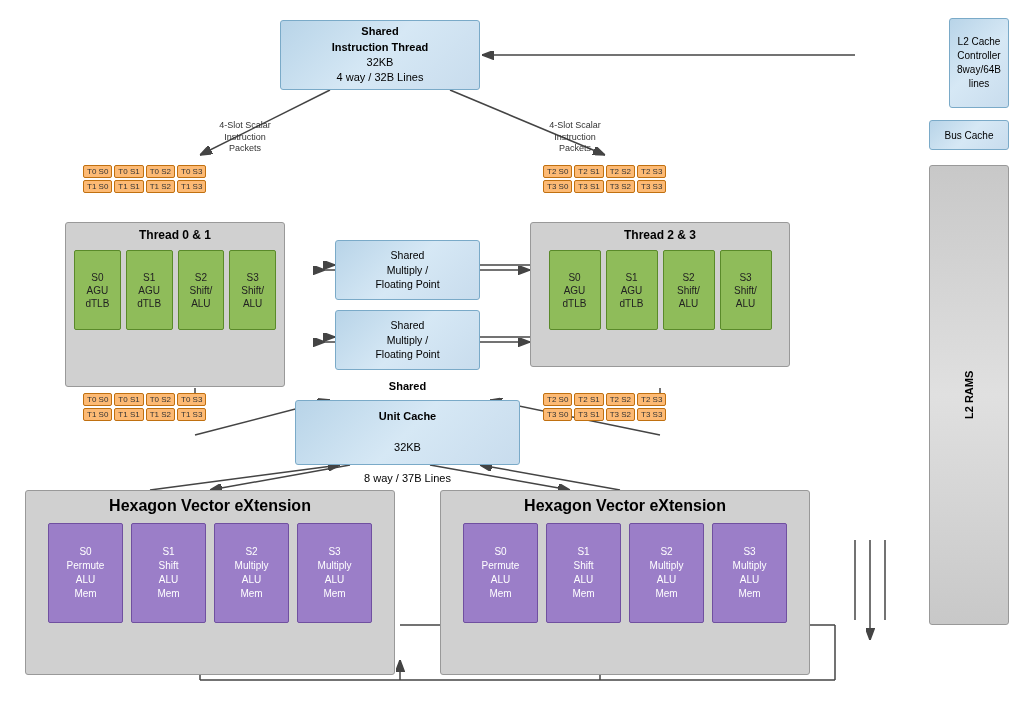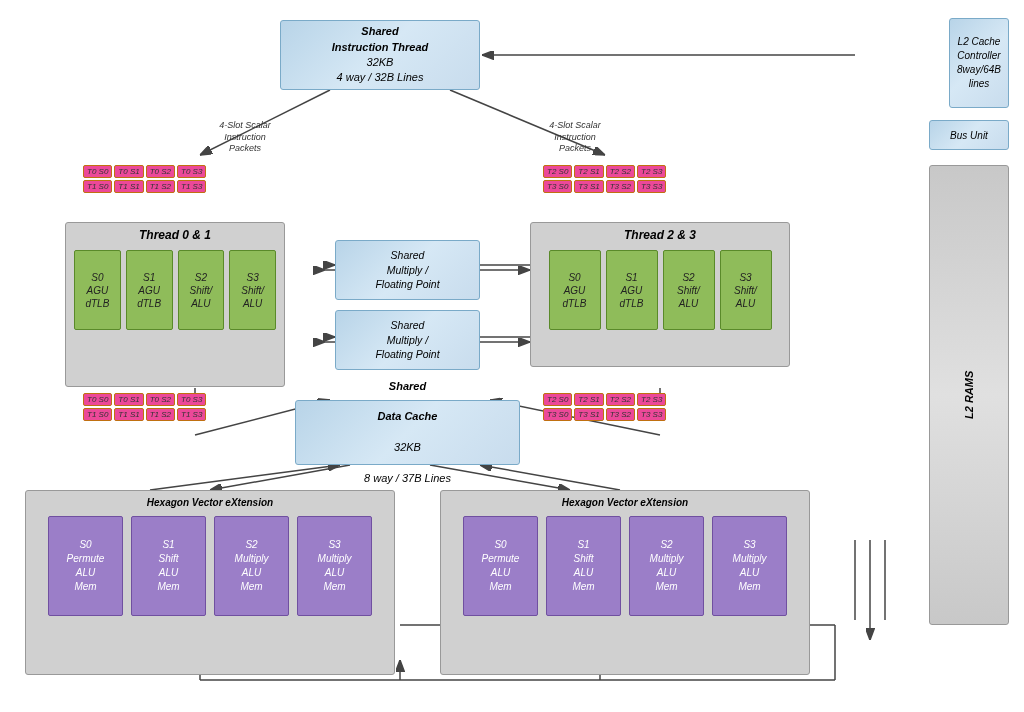--- a/index.html
+++ b/index.html
@@ -11,21 +11,20 @@
       height: 712px;
       overflow: hidden;
       position: relative;
     }
     .diagram-container {
       width: 1024px;
       height: 712px;
       position: relative;
       background: #fff;
       padding: 2px;
-      font-style: italic;
     }
 
     
     .instr-cache {
       position: absolute;
       left: 280px;
       top: 20px;
       width: 200px;
       height: 70px;
       background: linear-gradient(135deg, #b8d4e8 0%, #d6e8f5 50%, #c8dced 100%);
@@ -213,21 +212,21 @@
       width: 370px;
       height: 185px;
       background: #d0d0d0;
       border: 1.5px solid #999;
       border-radius: 3px;
     }
     .hvx-title {
       text-align: center;
       font-weight: bold;
       padding: 6px 0 4px 0;
-      font-size: 10px;
+      font-size: 16px;
     }
     .hvx-slots {
       display: flex;
       gap: 8px;
       padding: 4px 12px;
       justify-content: center;
     }
     .hvx-slot {
       width: 75px;
       height: 100px;
@@ -248,21 +247,21 @@
       position: absolute;
       display: flex;
       flex-direction: column;
       gap: 2px;
     }
     .packet-row {
       display: flex;
       gap: 2px;
     }
     .packet-cell {
-      background: #ec4899;
+      background: #fdba74;
       border: 1px solid #c07010;
       border-radius: 2px;
       font-size: 8px;
       padding: 1px 3px;
       color: #333;
       white-space: nowrap;
     }
 
     
     svg.arrows {
@@ -366,21 +365,21 @@
   <div class="l2-cache">
     <div>
       <div style="white-space:pre-line;font-size:10px">L2 Cache
 Controller
 8way/64B
 lines</div>
     </div>
   </div>
 
   <div class="bus-unit">
-    <span style="font-size:10px">Bus Unit</span>
+    <span style="font-size:10px">Bus Cache</span>
   </div>
 
   <div class="l2-rams">
     <span>L2 RAMS</span>
   </div>
 
   <div class="label-small" style="left:205px;top:120px;width:80px;">
     <span style="white-space:pre-line">4-Slot Scalar
 Instruction
 Packets</span>
@@ -480,21 +479,21 @@
       <div class="packet-cell">T3 S0</div>
       <div class="packet-cell">T3 S1</div>
       <div class="packet-cell">T3 S2</div>
       <div class="packet-cell">T3 S3</div>
     </div>
   </div>
 
   <div class="data-cache">
     <div style="white-space:pre-line;">
       <div style="font-weight:bold">Shared</div>
-      <div style="font-weight:bold">Data Cache</div>
+      <div style="font-weight:bold">Unit Cache</div>
       <div>32KB</div>
       <div>8 way / 37B Lines</div>
     </div>
   </div>
 
   <div class="hvx-left">
     <div class="hvx-title">Hexagon Vector eXtension</div>
     <div class="hvx-slots">
       <div class="hvx-slot">S0<br>Permute<br>ALU<br>Mem</div>
       <div class="hvx-slot">S1<br>Shift<br>ALU<br>Mem</div>

